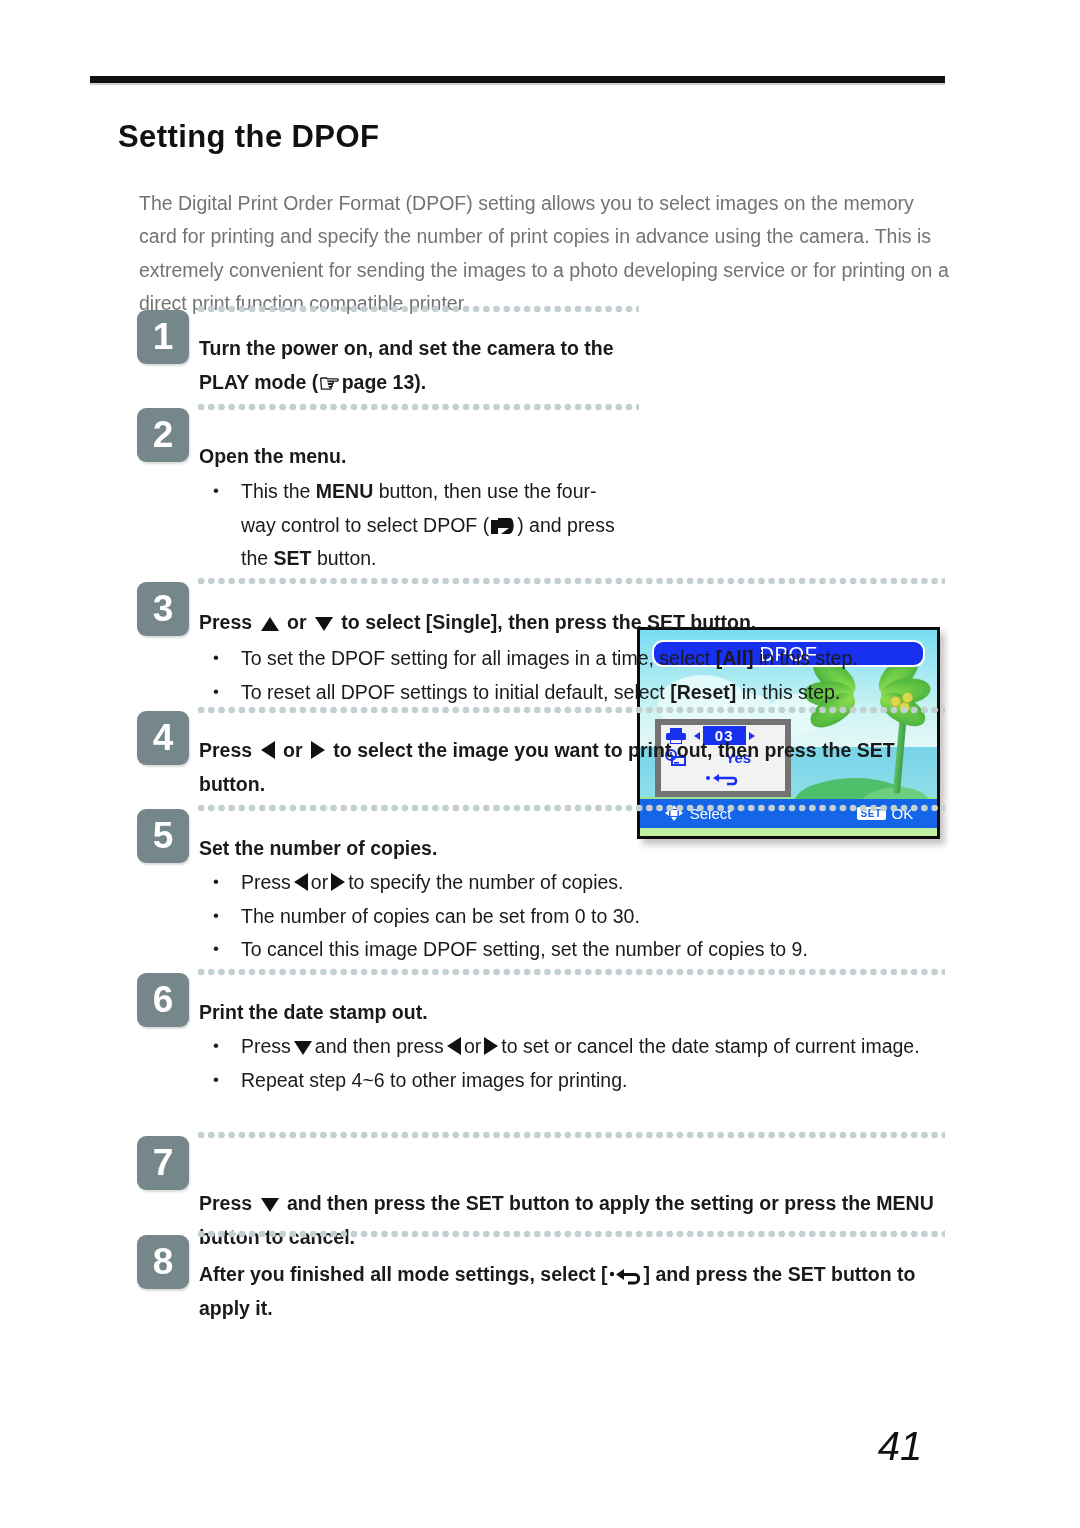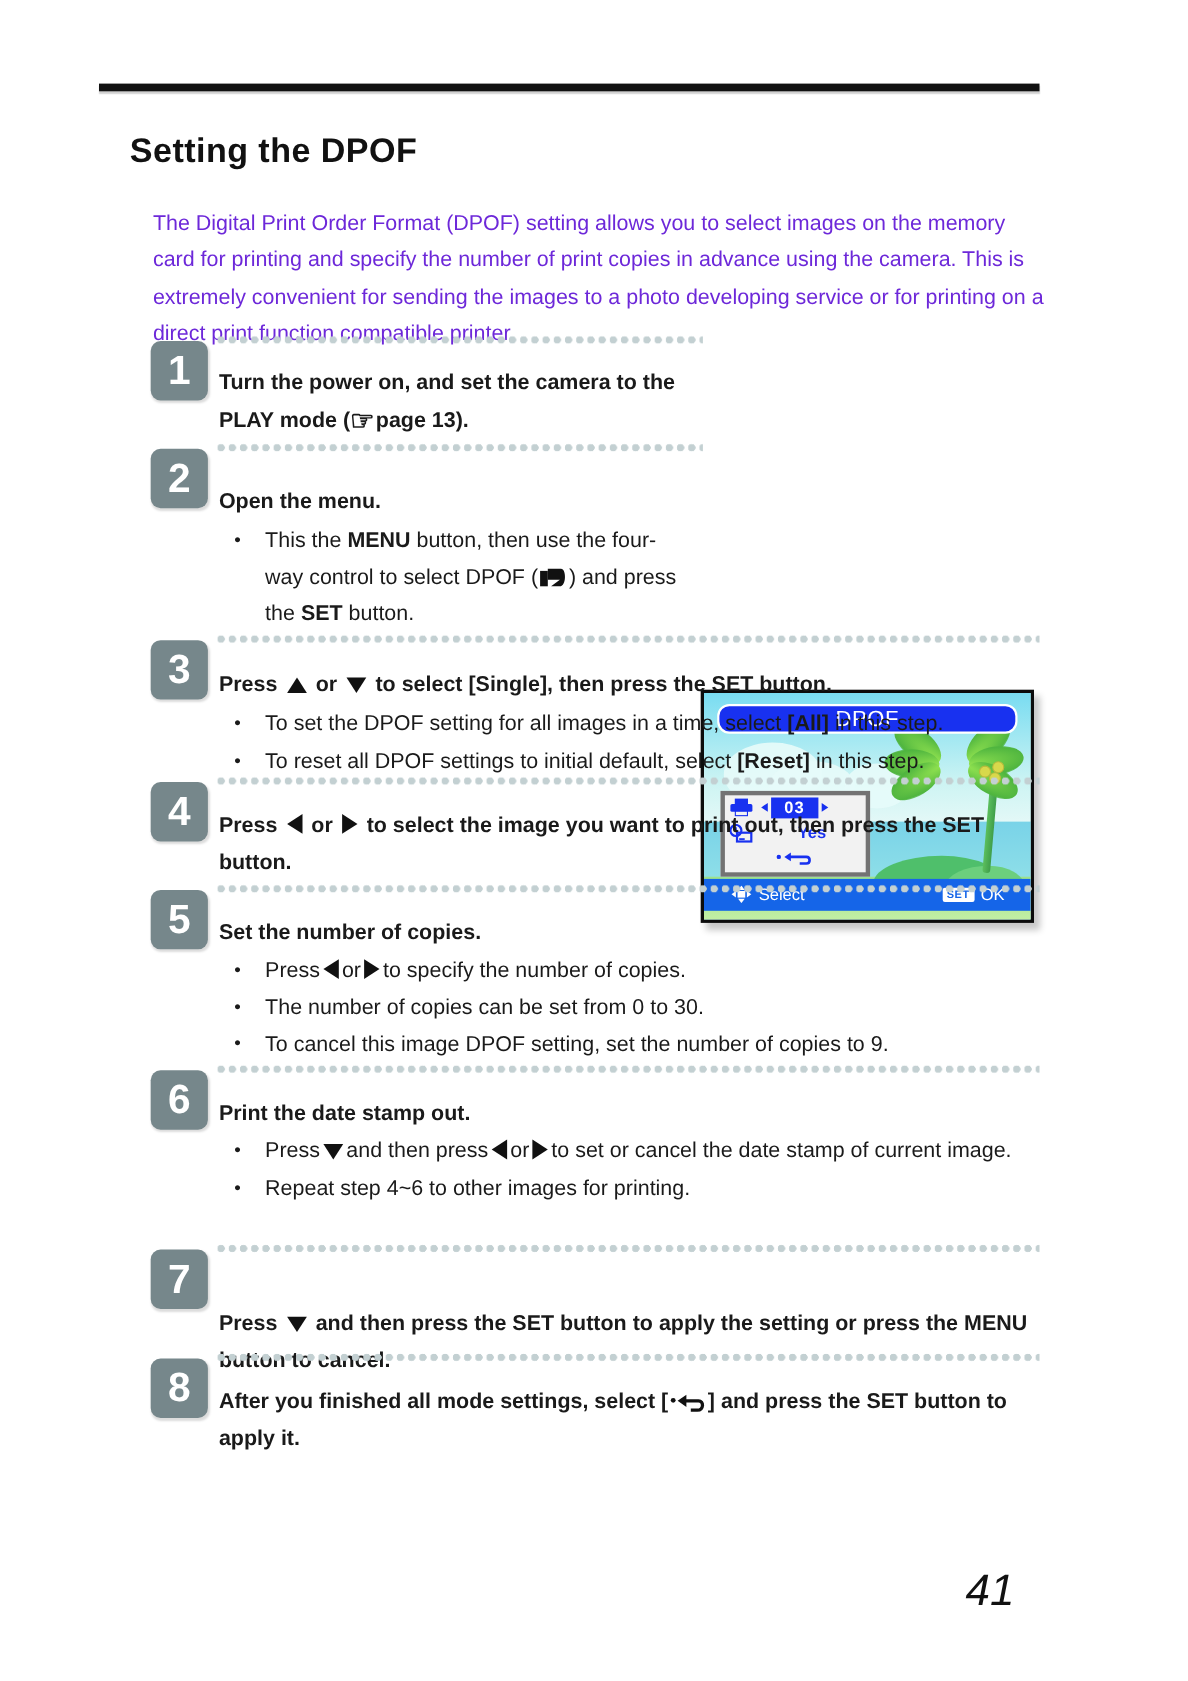--- a/index.html
+++ b/index.html
@@ -43,21 +43,21 @@
     color: #111;
   }
 
   .intro {
     position: absolute;
     left: 139px;
     top: 167px;
     width: 818px;
     font-size: 19.5px;
     line-height: 33.5px;
-    color: #6d28d9;
+    color: #737373;
   }
 
   
   .steps {
     position: absolute;
     left: 0;
     top: 300px;
     width: 1080px;
   }
 
@@ -248,21 +248,21 @@
     letter-spacing: 0.6px;
   }
 
   .lcd-panel {
     position: absolute;
     left: 5%;
     top: 43%;
     width: 46%;
     height: 38%;
     background: #f2f2f2;
-    border: 4px solid #737373;
+    border: 6px solid #737373;
     box-sizing: border-box;
   }
   .panel-row {
     position: relative;
     height: 33.3%;
     display: flex;
     align-items: center;
   }
   .panel-icon {
     width: 30px;

